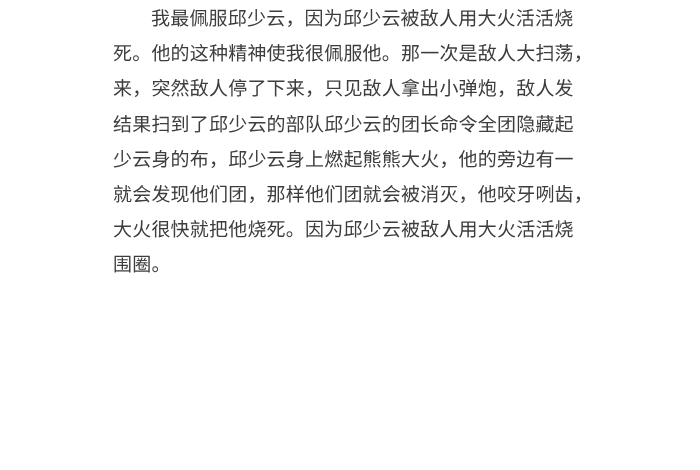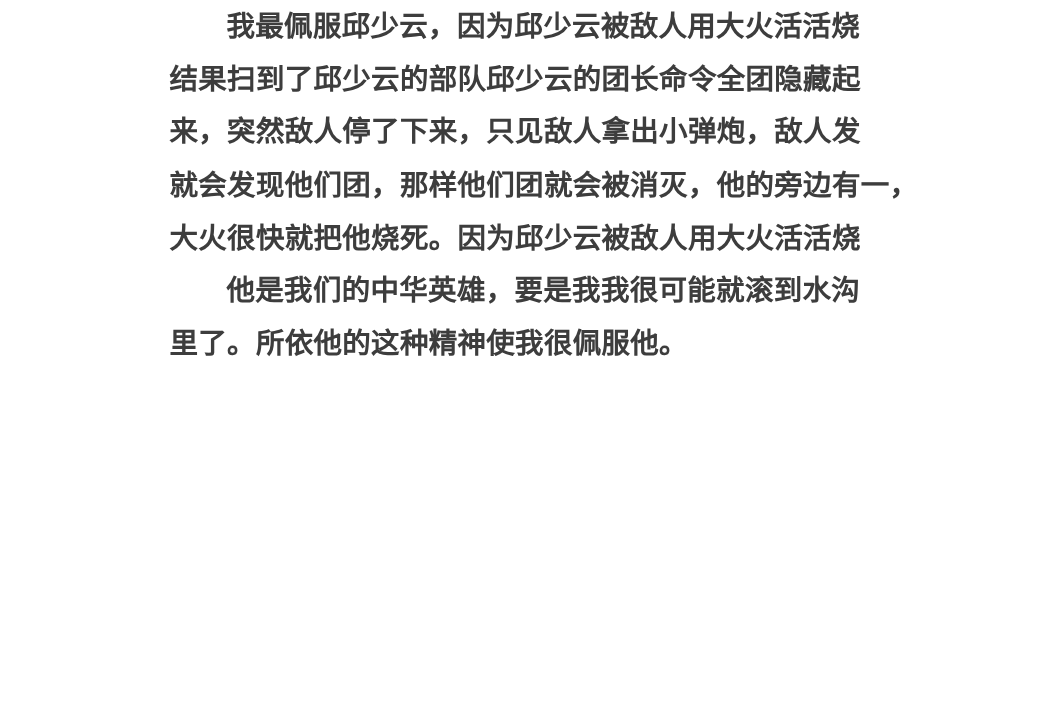--- a/index.html
+++ b/index.html
@@ -20,43 +20,41 @@
     top: 1px;
     width: 478px;
     color: #3d3d3d;
     font-size: 19px;
     letter-spacing: 0.2px;
     -webkit-font-smoothing: antialiased;
   }
   .para {
     margin: 0;
     padding: 0;
-    font-weight: bold;
   }
   .line {
     height: 35.2px;
     line-height: 35.2px;
     white-space: nowrap;
     overflow: visible;
   }
   .indent {
     padding-left: 38px;
   }
 </style>
 </head>
 <body style="background: rgb(255, 255, 255);">
 
 <div class="doc" style="color: rgb(61, 61, 61);">
 
   <div class="para">
     <div class="line indent">我最佩服邱少云，因为邱少云被敌人用大火活活烧</div>
+    <div class="line">死。他的这种精神使我很佩服他。那一次是敌人大扫荡，</div>
+    <div class="line">来，突然敌人停了下来，只见敌人拿出小弹炮，敌人发</div>
     <div class="line">结果扫到了邱少云的部队邱少云的团长命令全团隐藏起</div>
-    <div class="line">来，突然敌人停了下来，只见敌人拿出小弹炮，敌人发</div>
-    <div class="line">就会发现他们团，那样他们团就会被消灭，他的旁边有一，</div>
+    <div class="line">少云身的布，邱少云身上燃起熊熊大火，他的旁边有一</div>
+    <div class="line">就会发现他们团，那样他们团就会被消灭，他咬牙咧齿，</div>
     <div class="line">大火很快就把他烧死。因为邱少云被敌人用大火活活烧</div>
+    <div class="line">围圈。</div>
   </div>
 
-  <div class="para">
-    <div class="line indent">他是我们的中华英雄，要是我我很可能就滚到水沟</div>
-    <div class="line">里了。所依他的这种精神使我很佩服他。</div>
-  </div>
 
 </div>
 
 </body></html>

